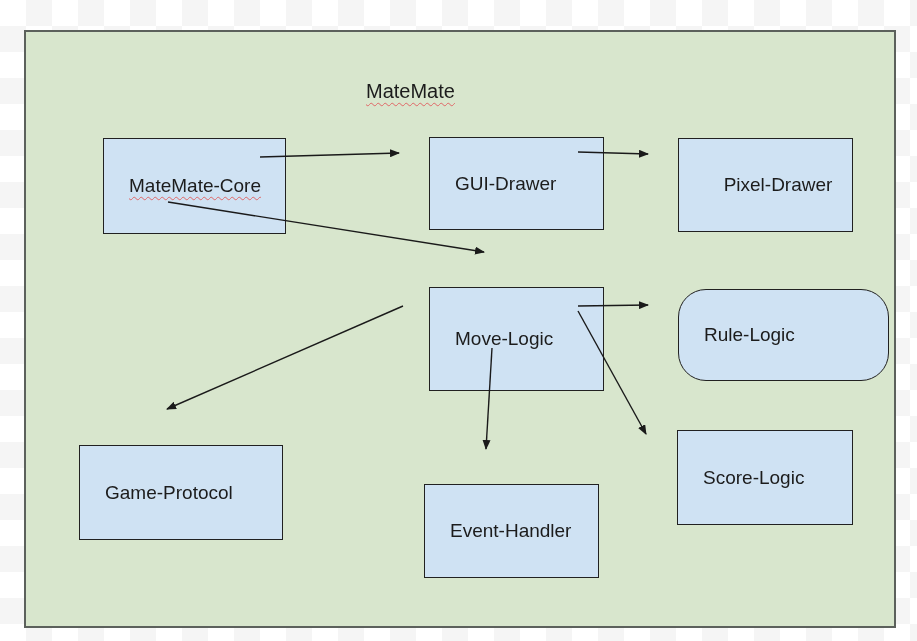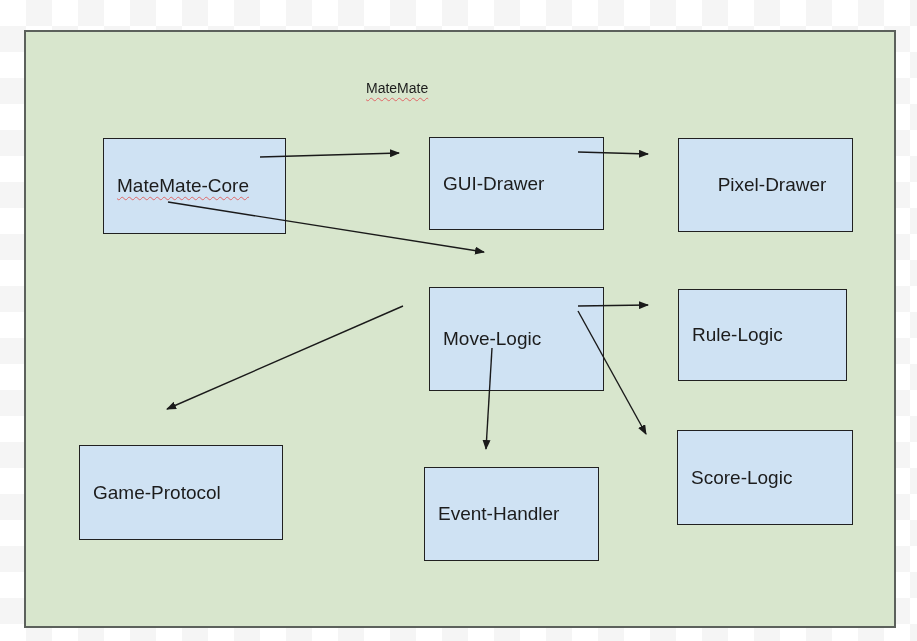--- a/index.html
+++ b/index.html
@@ -13,47 +13,47 @@
     background-size: 52px 52px;
   }
   .canvas {
     position: absolute; left: 24px; top: 30px; width: 872px; height: 598px;
     box-sizing: border-box;
     background: #d8e6cd;
     border: 2px solid #5c615c;
   }
   .title {
     position: absolute; left: 340px; top: 48px;
-    font-size: 14px; color: #1c1c1c; white-space: nowrap;
+    font-size: 20px; color: #1c1c1c; white-space: nowrap;
   }
   .misspell {
     text-decoration: underline;
     text-decoration-style: wavy;
     text-decoration-color: #e06666;
     text-decoration-thickness: 1px;
     text-underline-offset: 4px;
   }
   .node {
     position: absolute; box-sizing: border-box;
     background: #cfe2f3;
     border: 1.5px solid #212121;
     display: flex; align-items: center;
-    padding-left: 13px;
+    padding-left: 25px;
   }
   .node .label {
     font-size: 19px; color: #1c1c1c; white-space: nowrap;
   }
   .n-core   { left: 77px;  top: 106px; width: 183px; height: 96px; }
   .n-gui    { left: 403px; top: 105px; width: 175px; height: 93px; align-items: center; }
   .n-pixel  { left: 652px; top: 106px; width: 175px; height: 94px; justify-content: center; }
   .n-move   { left: 403px; top: 255px; width: 175px; height: 104px; }
-  .n-rule   { left: 652px; top: 257px; width: 169px; height: 92px; }
+  .n-rule   { left: 652px; top: 257px; width: 211px; height: 92px; border-radius: 28px; }
   .n-score  { left: 651px; top: 398px; width: 176px; height: 95px; }
   .n-game   { left: 53px;  top: 413px; width: 204px; height: 95px; }
-  .n-event  { left: 398px; top: 435px; width: 175px; height: 94px; }
+  .n-event  { left: 398px; top: 452px; width: 175px; height: 94px; }
   svg.edges {
     position: absolute; left: 0; top: 0;
     pointer-events: none;
   }
   svg.edges line { stroke: #1a1a1a; stroke-width: 1.4; }
 </style>
 </head>
 <body>
 
 <div class="stage">

